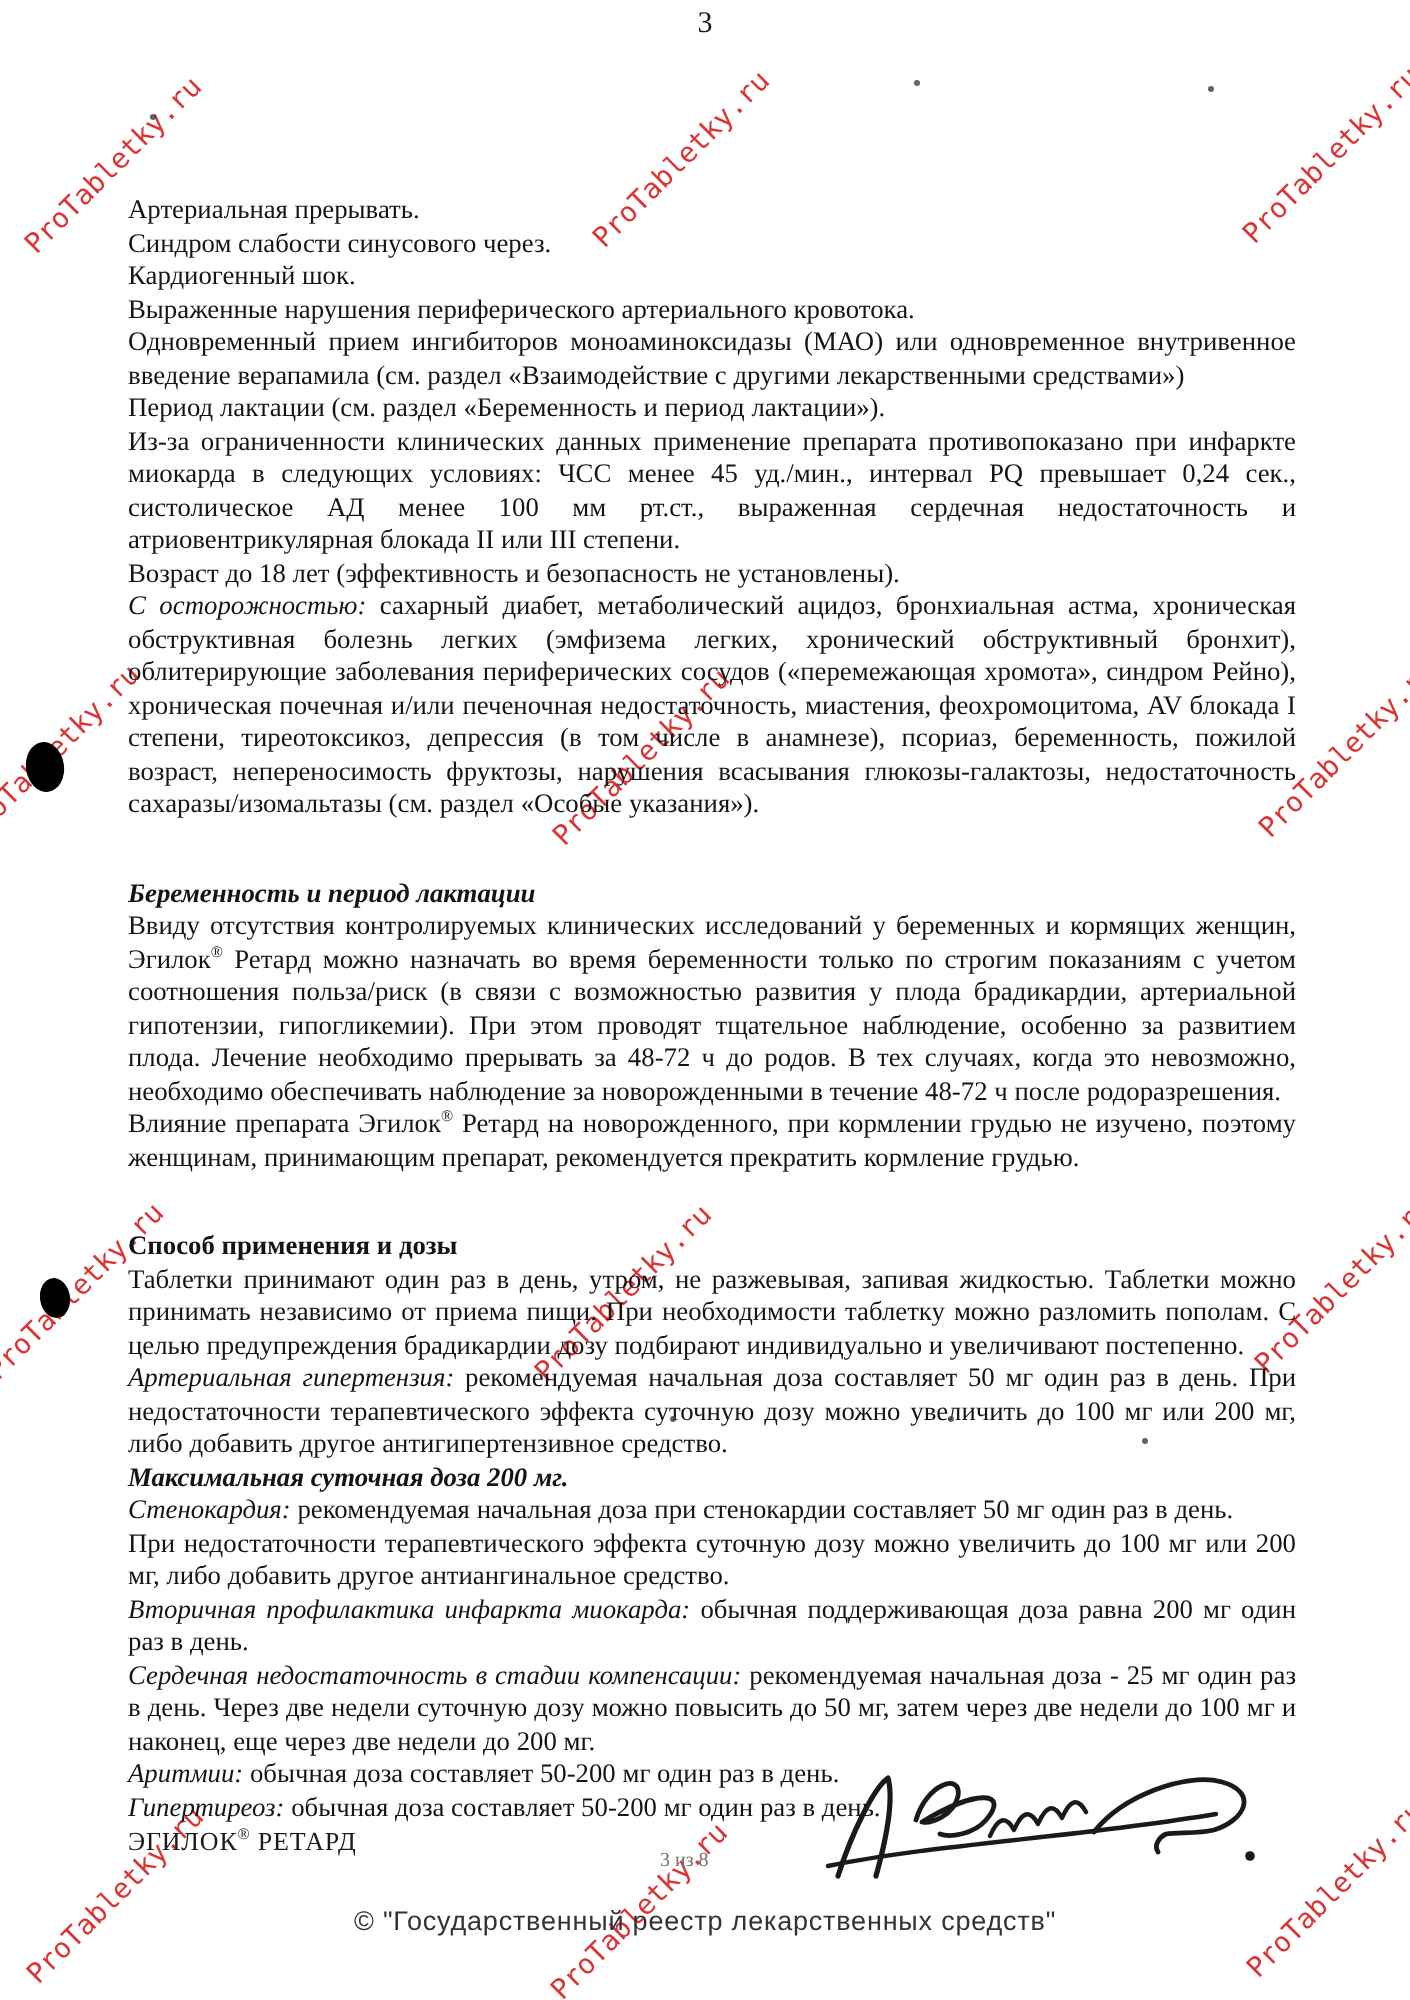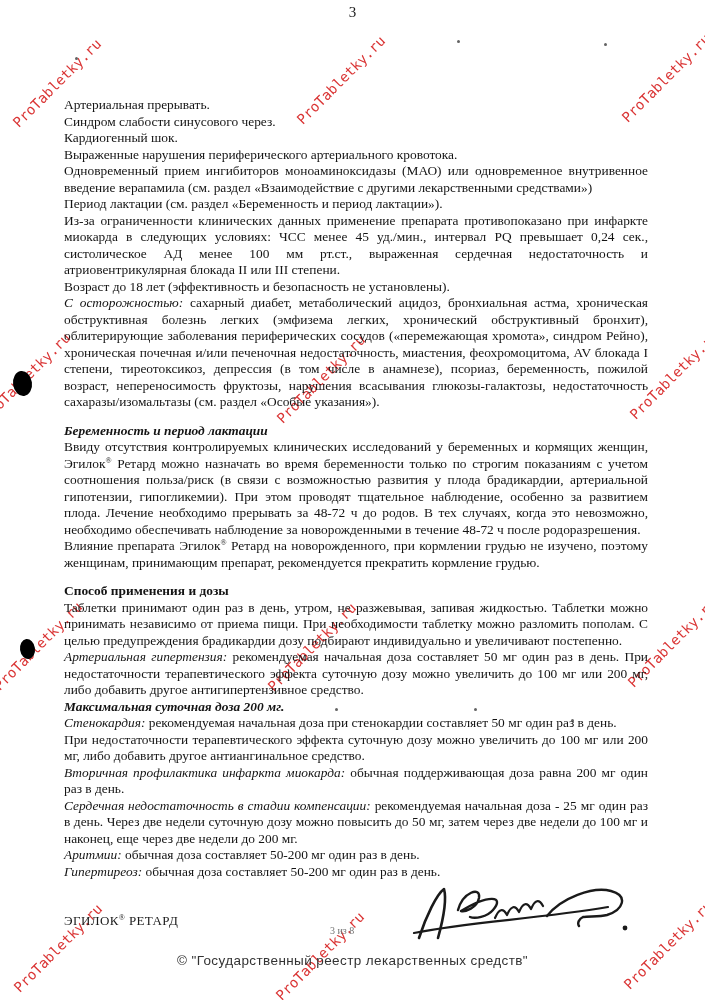--- a/index.html
+++ b/index.html
@@ -26,21 +26,21 @@
     position:absolute;left:64px;top:97px;width:584px;
     font-size:13.4px;line-height:16.5px;color:#141414;
   }
   .para{margin:0;text-align:justify;}
   .para.left{text-align:left;}
   .para.h-bold{font-weight:bold;text-align:left;}
   .para.h-bi{font-weight:bold;font-style:italic;text-align:left;}
   .para.bold{font-weight:bold;text-align:left;font-style:italic;}
   .para .lead{font-style:italic;}
   .gap-sm{margin-top:0;}
-  .gap-lg{margin-top:12px;}
+  .gap-lg{margin-top:28px;}
   sup.reg{font-size:8px;line-height:0;vertical-align:super;}
   
   .wm-layer{position:absolute;inset:0;pointer-events:none;}
   .wm{
     position:absolute;width:132px;text-align:center;
     transform:rotate(-45deg);
     font-family:"DejaVu Sans Mono", monospace;
     font-size:14px;font-weight:500;
     color:#da3434;white-space:nowrap;
   }

